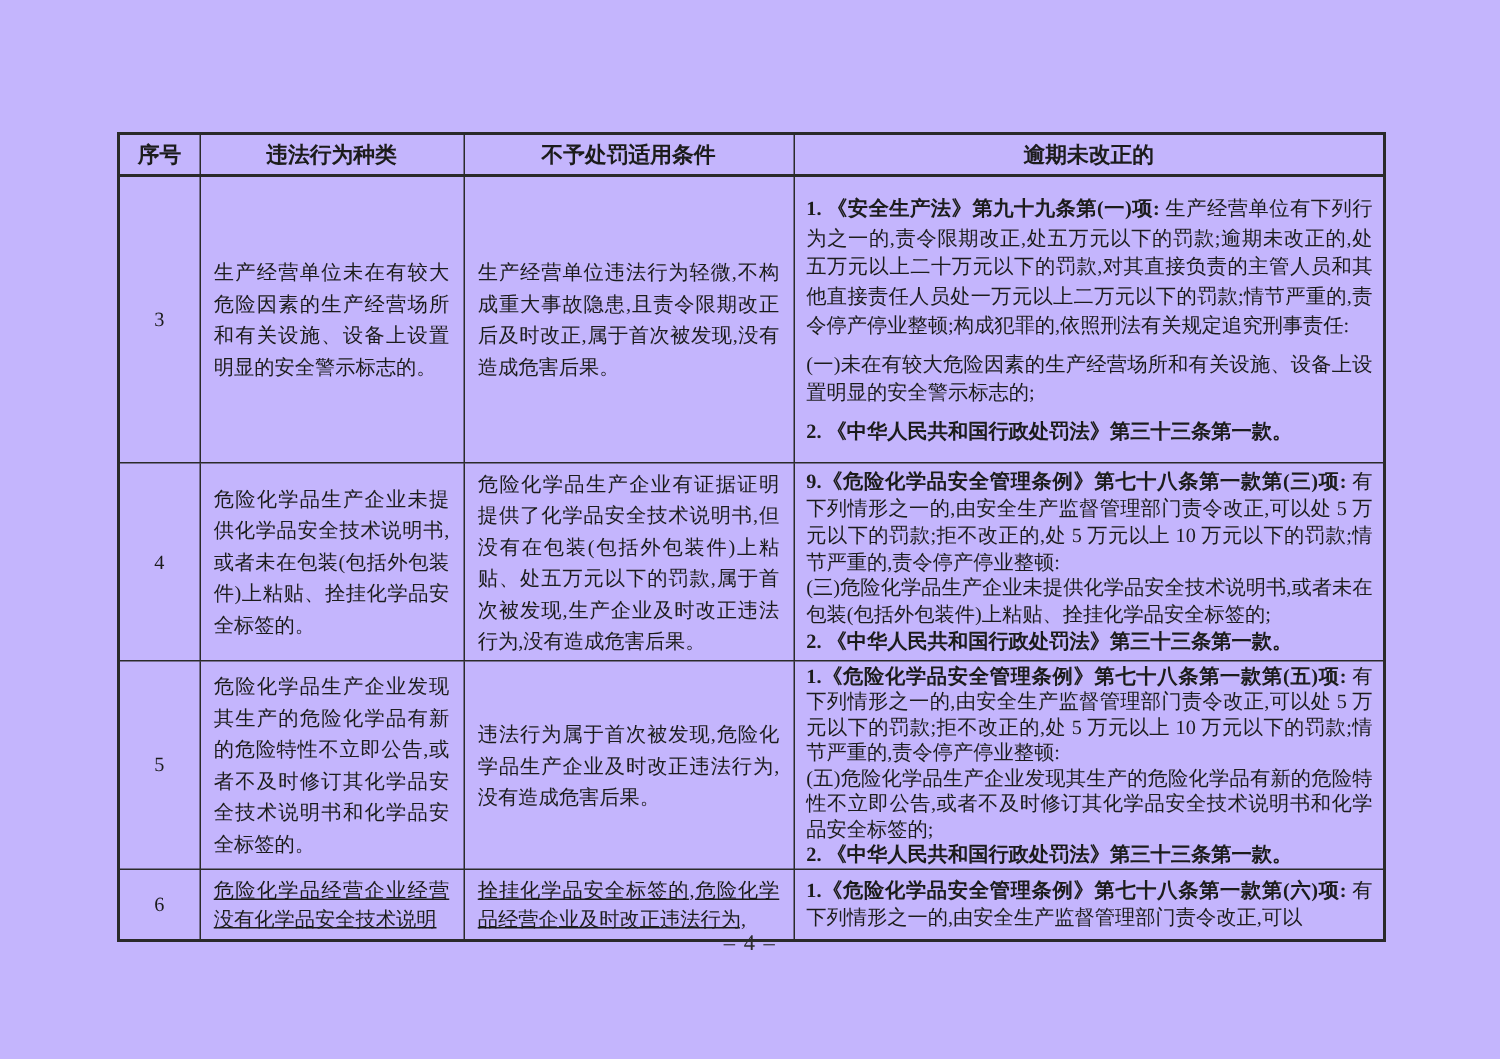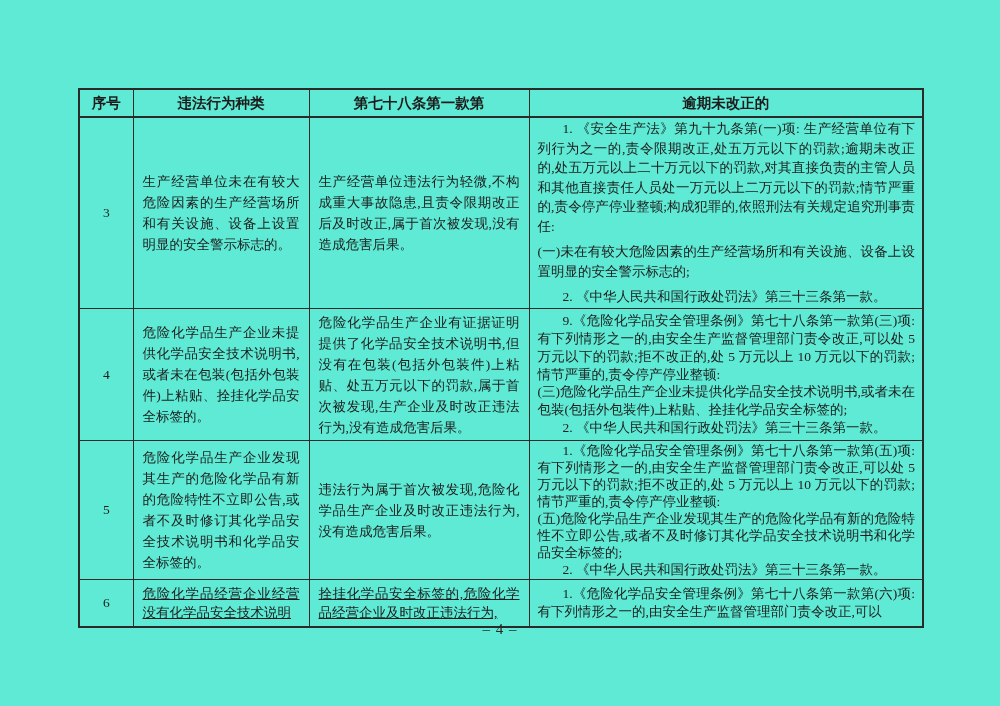--- a/index.html
+++ b/index.html
@@ -4,21 +4,21 @@
 <style>
   html, body {
     margin: 0;
     padding: 0;
     background: #ffffff;
   }
   .page {
     position: relative;
     width: 1000px;
     height: 706px;
-    background: #5eead4;
+    background: #c4b5fd;
     font-family: "Liberation Serif", "DejaVu Serif", serif;
     color: #1c1c1c;
     overflow: hidden;
   }
   table.law-table {
     position: absolute;
     left: 78px;
     top: 88px;
     width: 844px;
     border-collapse: collapse;
@@ -65,22 +65,21 @@
   tr.row-4 > td { height: 129px; }
   tr.row-5 > td { height: 136px; }
   tr.row-6 > td { height: 44px; }
   tr.row-3 td.col-legal { line-height: 19.5px; }
   tr.row-3 td.col-legal p + p { margin-top: 6px; }
   tr.row-4 td.col-legal { line-height: 17.8px; }
   tr.row-5 td.col-legal { line-height: 17px; }
   tr.row-6 td.col-legal { line-height: 18px; }
   tr.row-6 td.col-type, tr.row-6 td.col-cond { line-height: 19.5px; padding-top: 1px; padding-bottom: 1px; text-decoration: underline; }
   .legal-bold {
-    font-weight: normal;
-    margin-left: 25px;
+    font-weight: bold;
   }
   .page-number {
     position: absolute;
     left: 0;
     top: 621px;
     width: 1000px;
     text-align: center;
     font-size: 15px;
     letter-spacing: 1px;
     color: #2a2a2a;
@@ -94,21 +93,21 @@
     <colgroup>
       <col style="width:54px">
       <col style="width:176px">
       <col style="width:220px">
       <col style="width:394px">
     </colgroup>
     <thead>
         <tr>
           <th>序号</th>
           <th>违法行为种类</th>
-          <th>第七十八条第一款第</th>
+          <th>不予处罚适用条件</th>
           <th>逾期未改正的</th>
         </tr>
       </thead>
     <tbody>
         <tr class="row-3">
           <td class="col-num">3</td>
           <td class="col-type">生产经营单位未在有较大危险因素的生产经营场所和有关设施、设备上设置明显的安全警示标志的。</td>
           <td class="col-cond">生产经营单位违法行为轻微,不构成重大事故隐患,且责令限期改正后及时改正,属于首次被发现,没有造成危害后果。</td>
           <td class="col-legal">
             <p><span class="legal-bold">1. 《安全生产法》第九十九条第(一)项: </span><span>生产经营单位有下列行为之一的,责令限期改正,处五万元以下的罚款;逾期未改正的,处五万元以上二十万元以下的罚款,对其直接负责的主管人员和其他直接责任人员处一万元以上二万元以下的罚款;情节严重的,责令停产停业整顿;构成犯罪的,依照刑法有关规定追究刑事责任:</span></p>

